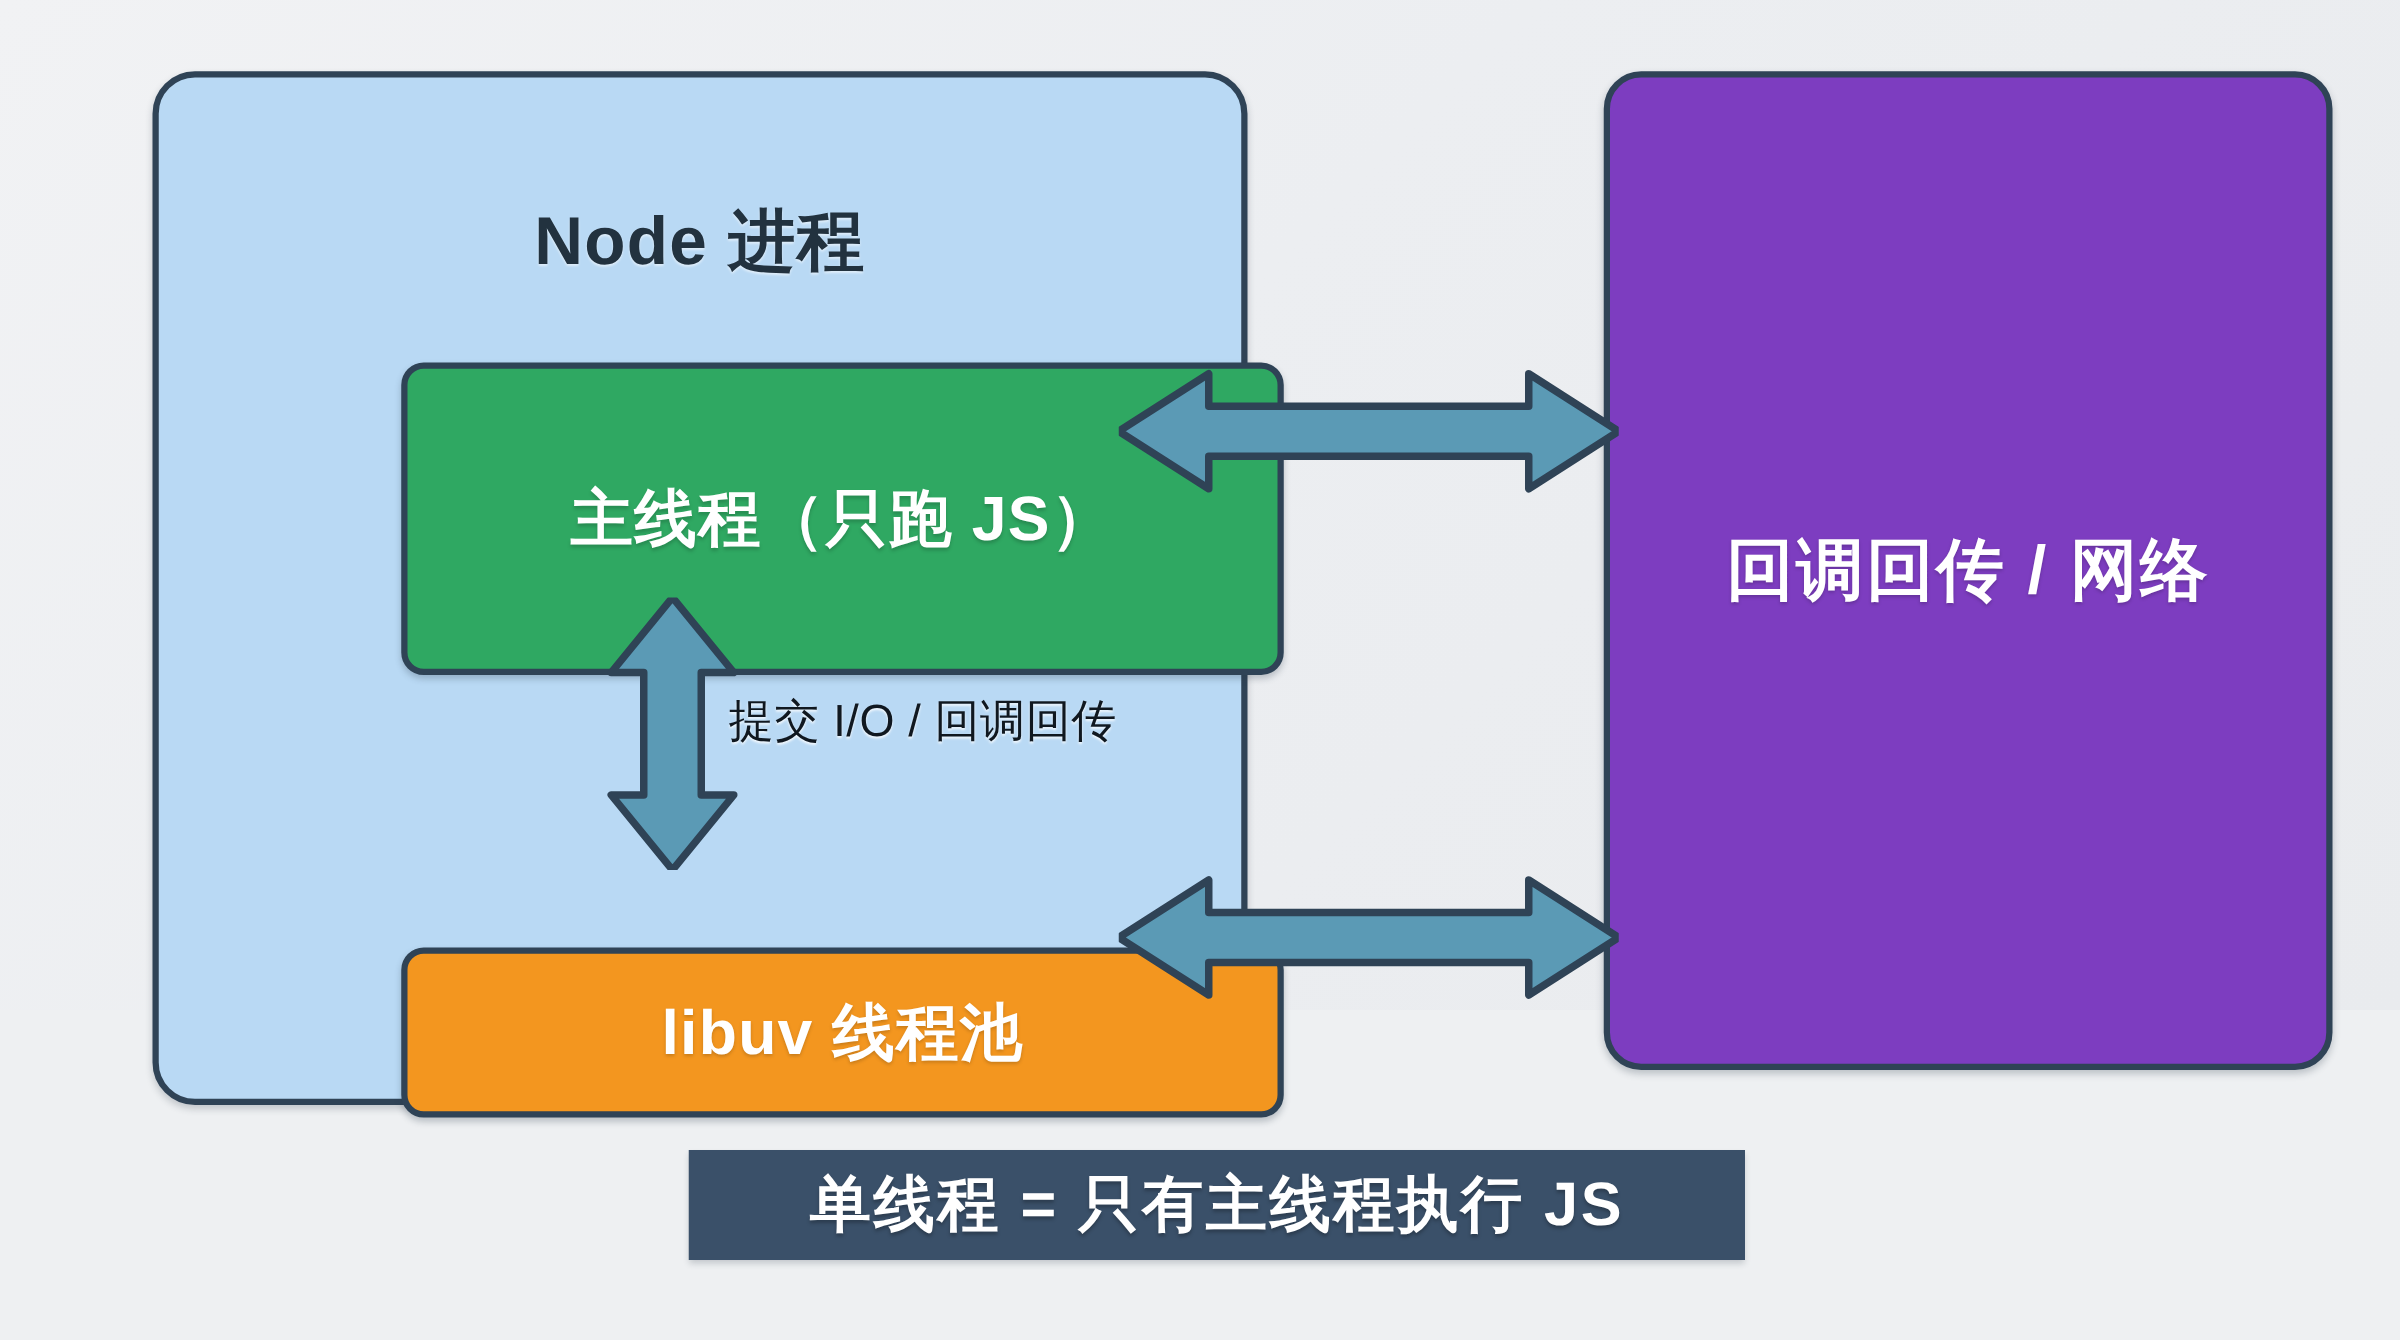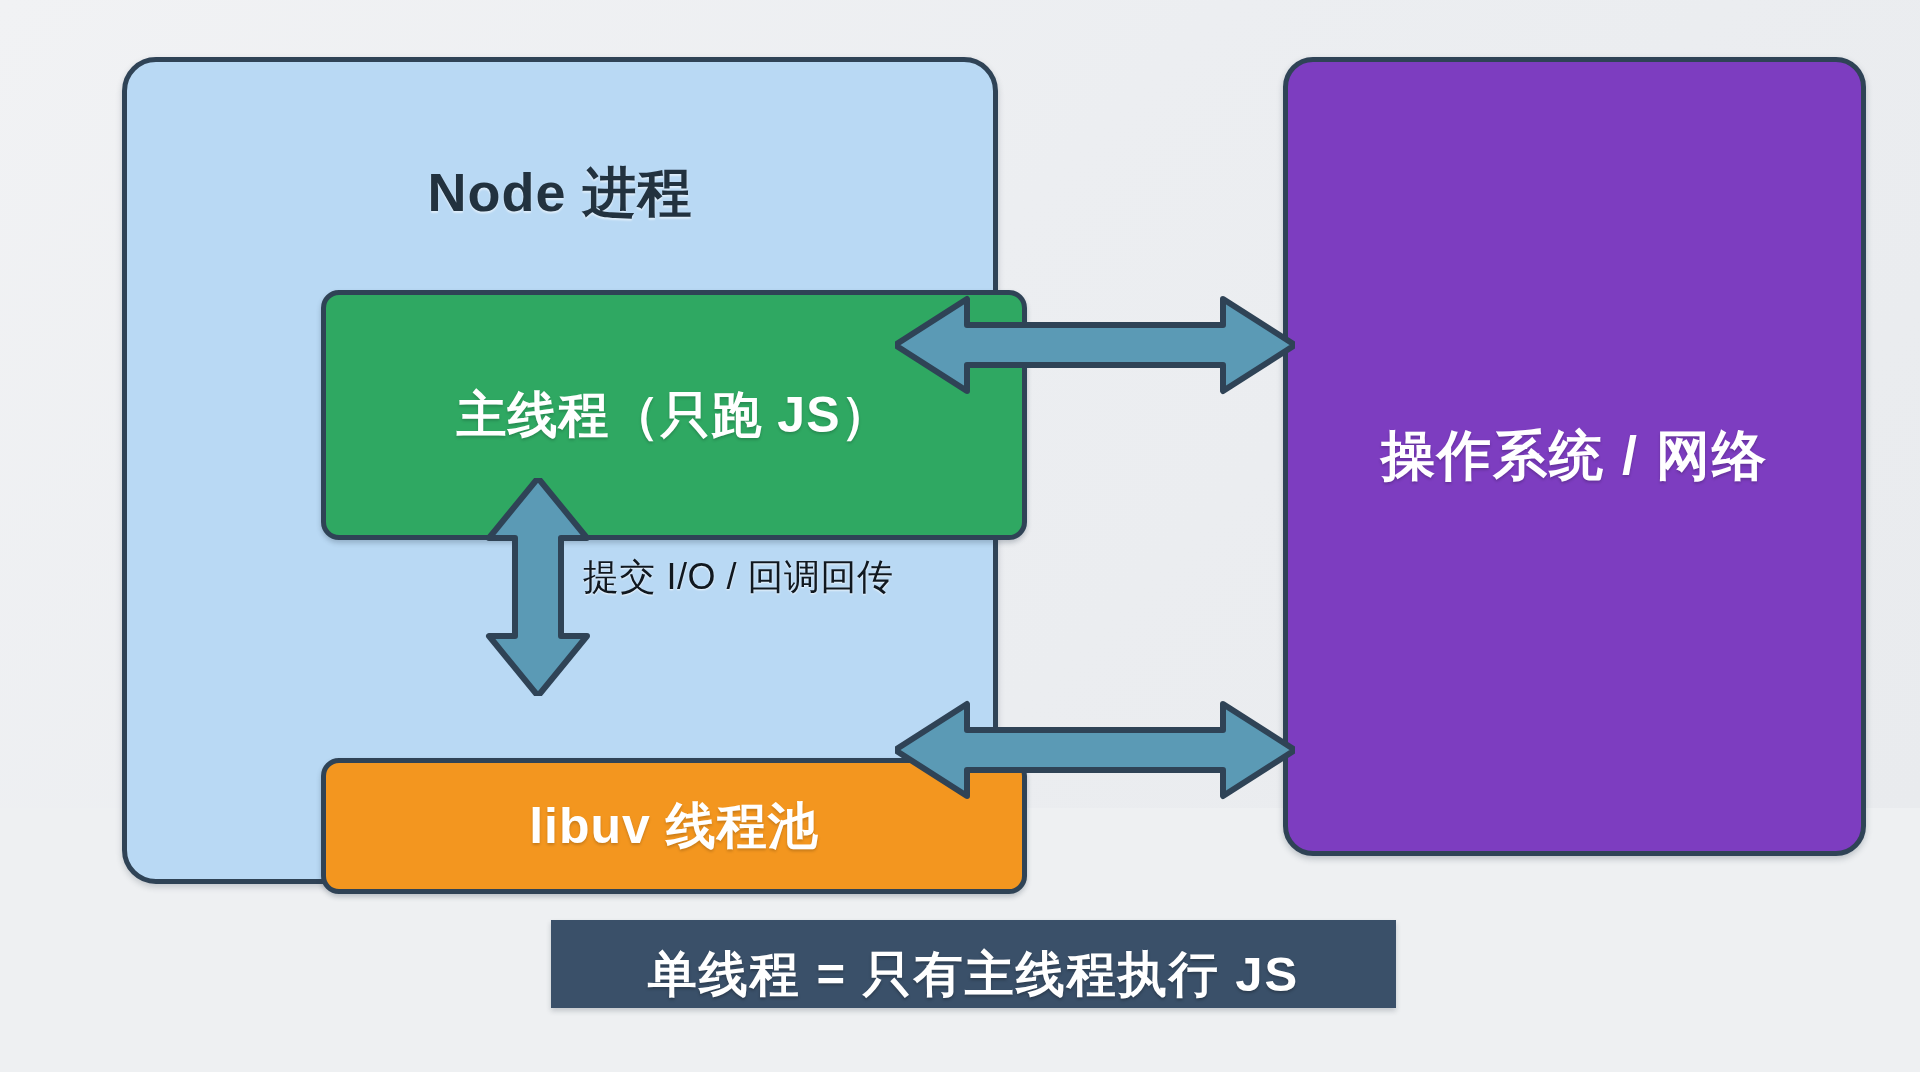--- a/index.html
+++ b/index.html
@@ -130,21 +130,21 @@
 
   
   .banner {
     position: absolute;
     left: 551px;
     top: 920px;
     width: 845px;
     height: 88px;
     background: #3a5069;
     display: flex;
-    align-items: flex-end;
+    align-items: center;
     justify-content: center;
     box-shadow: 0 3px 5px rgba(40,55,70,0.22);
   }
   .banner .banner-label {
     font-size: 49px;
     font-weight: 700;
     color: #ffffff;
     letter-spacing: 2px;
     white-space: nowrap;
     text-shadow: 0 2px 3px rgba(0,0,0,0.25);
@@ -161,21 +161,21 @@
     <div class="inner-box main-thread">
       <span class="inner-label">主线程（只跑 JS）</span>
     </div>
 
     <div class="inner-box libuv-pool">
       <span class="inner-label">libuv 线程池</span>
     </div>
   </div>
 
   <div class="os-box">
-    <span class="os-label">操作系统 / 网络</span>
+    <span class="os-label">回调回传 / 网络</span>
   </div>
 
   <div class="arrow-h arrow-top">
     <svg width="400" height="120" viewBox="0 0 400 120">
       <polygon points="0,60 72,14 72,40 328,40 328,14 400,60 328,106 328,80 72,80 72,106" fill="#5b9ab5" stroke="#2f4356" stroke-width="6" stroke-linejoin="round"></polygon>
     </svg>
   </div>
 
   <div class="arrow-h arrow-bottom">
     <svg width="400" height="120" viewBox="0 0 400 120">

